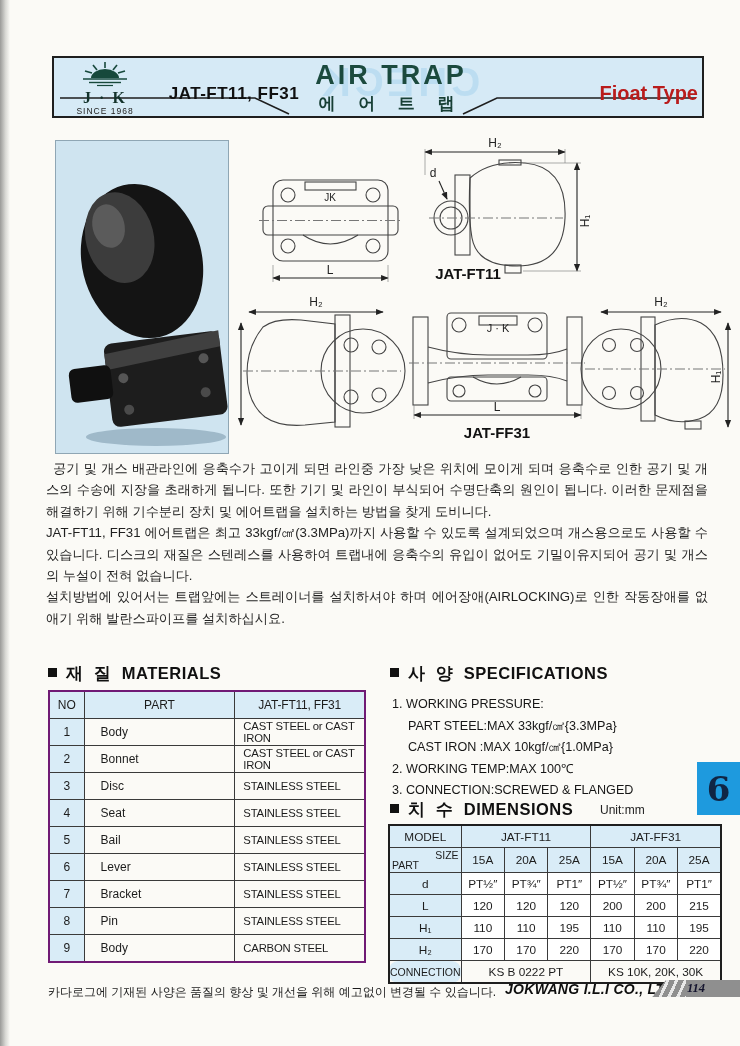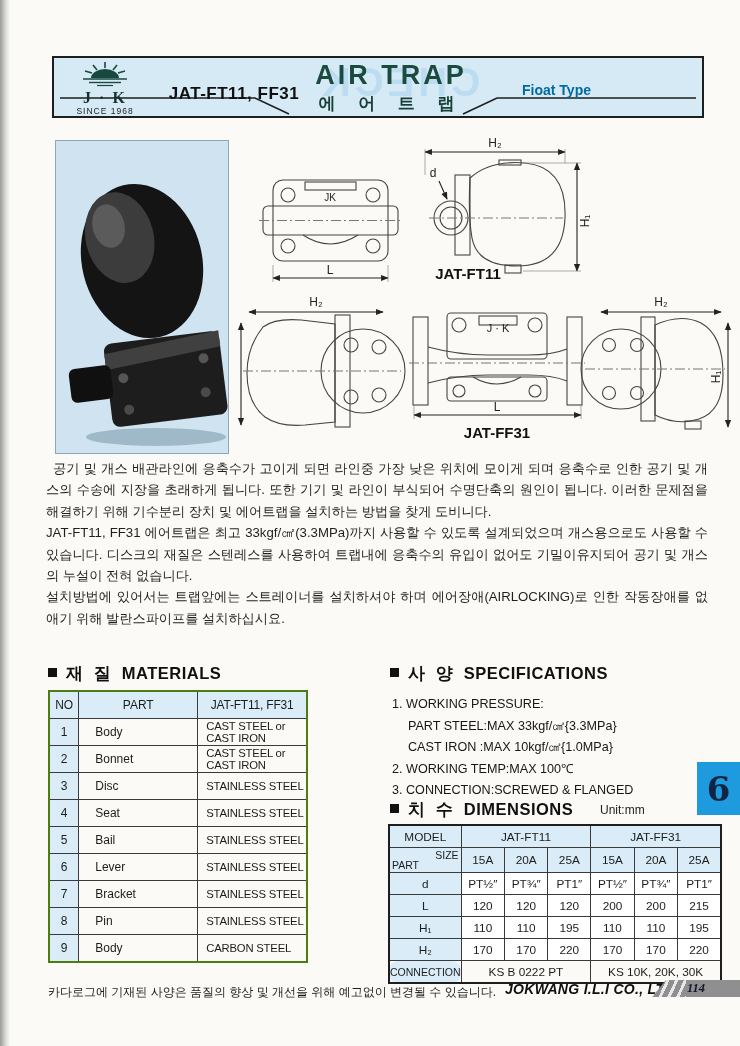--- a/index.html
+++ b/index.html
@@ -21,44 +21,44 @@
   .logo{position:absolute;left:10px;top:3px;width:82px;height:54px;text-align:center;}
   .logo .jk{font-family:"Liberation Serif", serif;font-weight:bold;font-size:16px;
     letter-spacing:2px;color:#13322b;line-height:14px;}
   .logo .since{font-size:8.5px;letter-spacing:1px;color:#222;margin-top:1px;}
   .model{position:absolute;left:96px;top:26px;width:168px;text-align:center;
     font-weight:bold;font-size:17px;letter-spacing:0.5px;color:#101010;}
   .titleblock{position:absolute;left:238px;top:3px;width:198px;text-align:center;}
   .title-en{font-weight:bold;font-size:27px;letter-spacing:3px;color:#1b4a3e;line-height:29px;}
   .title-ko{font-weight:bold;font-size:17px;letter-spacing:9px;color:#173f35;line-height:24px;
     margin-top:2px;white-space:nowrap;}
-  .ftype{position:absolute;left:468px;top:24px;width:176px;text-align:left;
-    font-weight:bold;font-size:14px;color:#0369a1;}
+  .ftype{position:absolute;left:468px;top:24px;width:176px;text-align:right;
+    font-weight:bold;font-size:20px;color:#b91c1c;}
   
   .photo{position:absolute;left:55px;top:140px;width:174px;height:314px;
     background:#cfe4f0;border:1px solid #8fa6b4;box-sizing:border-box;}
   
   .drawings{position:absolute;left:233px;top:133px;width:500px;height:318px;}
   svg text{font-family:"Liberation Sans", sans-serif;fill:#222;}
   .cap{font-weight:bold;font-size:15px;fill:#111;}
   
   .desc{position:absolute;left:46px;top:458px;width:662px;font-size:13.2px;
     line-height:1.62;color:#1f1f1f;text-align:justify;}
   .desc p{margin:0;}
   .desc p.first{text-indent:7px;}
   
   .sec-head{position:absolute;font-weight:bold;color:#101010;white-space:nowrap;}
   .sec-head .bullet{display:inline-block;width:9px;height:9px;background:#111;
     margin-right:9px;vertical-align:2px;}
   .sec-head .ko{font-size:17px;letter-spacing:3px;margin-right:8px;}
   .sec-head .en{font-size:16.5px;letter-spacing:0.5px;}
   
   table{border-collapse:collapse;}
-  .mat{position:absolute;left:48px;top:690px;width:260px;
-    border:2px solid #4d7c0f;font-size:12px;}
+  .mat{position:absolute;left:48px;top:690px;width:318px;
+    border:2px solid #701a75;font-size:12px;}
   .mat td{border:1px solid #3a3a3a;height:26px;padding:0;}
   .mat .no{width:36px;text-align:center;background:#d9ecf7;}
   .mat .part{width:148px;text-align:left;padding-left:16px;}
   .mat .val{width:130px;text-align:left;padding-left:8px;font-size:11.3px;letter-spacing:-0.2px;}
   .mat tr.hd td{background:#d9ecf7;text-align:center;padding-left:0;font-size:12px;}
   
   .spec-list{position:absolute;left:392px;top:694px;width:320px;font-size:12.6px;
     line-height:21.5px;color:#161616;}
   .spec-list .indent{padding-left:16px;}
   

